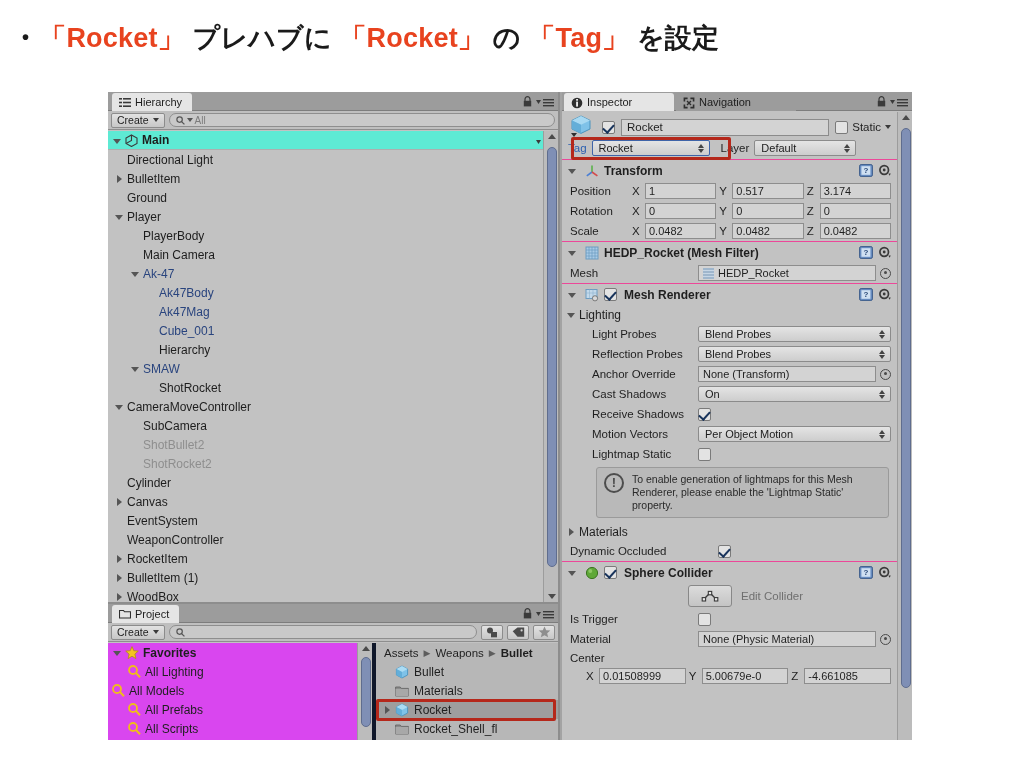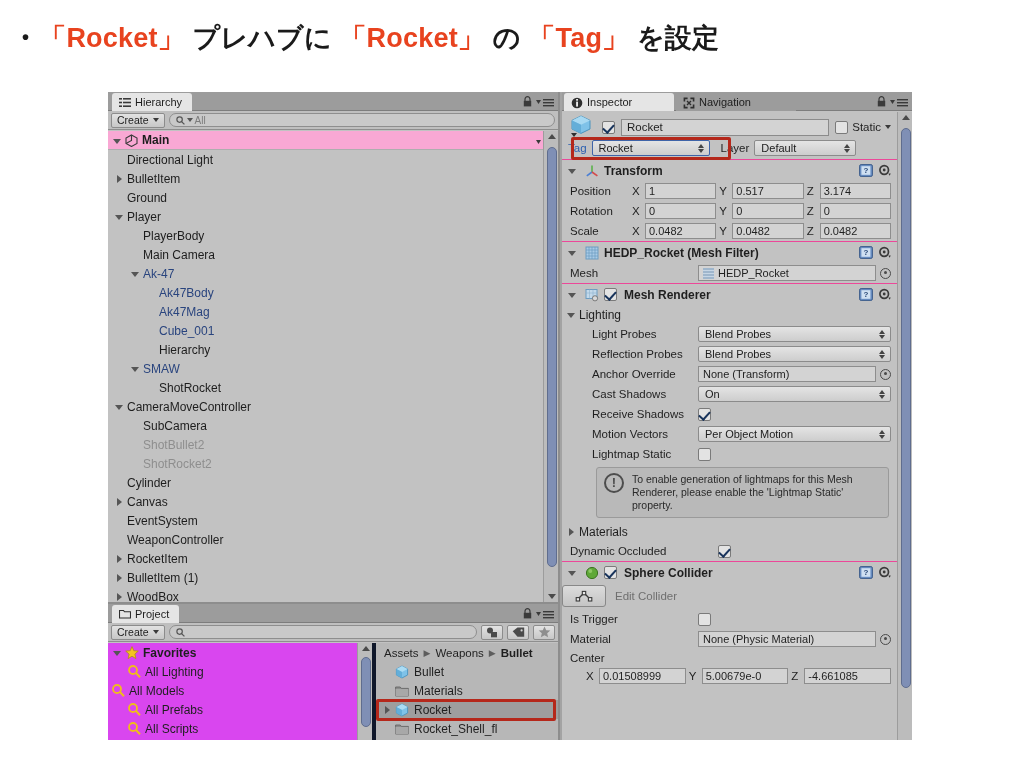--- a/index.html
+++ b/index.html
@@ -55,21 +55,21 @@
                  border-radius:7px; display:flex; align-items:center;
                  padding:0 6px; gap:2px; font-size:10px; color:#7c7c7c; }
 
   
   #hierarchy { position:absolute; left:0; top:0; width:452px; height:510px;
                background:#c2c2c2; border-right:2px solid #8d8d8d; }
   #hierarchy .body { position:absolute; top:39px; left:0; right:0; bottom:0;
                      background:#c2c2c2; overflow:hidden; }
   .hrow { height:19px; display:flex; align-items:center; white-space:nowrap;
           font-size:12px; color:#1d1d1d; padding-right:4px; }
-  .hrow.mainrow { background:#f9a8d4; border-bottom:1px solid #aeaeae; font-weight:700; }
+  .hrow.mainrow { background:#5eead4; border-bottom:1px solid #aeaeae; font-weight:700; }
   .hrow.prefab { color:#29447e; }
   .hrow.inactive { color:#8e8e8e; }
   .tri { width:11px; height:11px; margin-right:2px; flex:0 0 11px; position:relative; }
   .tri.r::after { content:""; position:absolute; left:3px; top:2px;
                   border-left:5px solid #555; border-top:4px solid transparent;
                   border-bottom:4px solid transparent; }
   .tri.d::after { content:""; position:absolute; left:1px; top:4px;
                   border-top:5px solid #555; border-left:4px solid transparent;
                   border-right:4px solid transparent; }
   .unitylogo { width:13px;height:13px;margin-right:4px;flex:0 0 13px; }
@@ -152,21 +152,21 @@
   .foldrow { display:flex; align-items:center; height:19px; padding-left:4px; font-size:12px; }
 
   .infobox { margin:3px 8px 4px 34px; background:#b9b9b9; border:1px solid #9a9a9a;
              border-radius:3px; display:flex; gap:8px; padding:5px 7px; }
   .warnico { width:20px;height:20px;border:2px solid #4d4d4d;border-radius:50%;
              flex:0 0 20px; position:relative; }
   .warnico::after{content:"!";position:absolute;left:0;right:0;top:-1px;text-align:center;
                   font-size:13px;font-weight:700;color:#4d4d4d;line-height:18px;}
   .infotxt { font-size:10.5px; line-height:13px; color:#2a2a2a; }
 
-  .editcol { display:flex; align-items:center; gap:9px; height:26px; }
+  .editcol { display:flex; align-items:center; gap:9px; height:26px; padding-left:126px; }
   .editbtn { width:44px;height:22px;background:linear-gradient(#dcdcdc,#c4c4c4);
              border:1px solid #888; border-radius:3px; display:flex;
              align-items:center; justify-content:center; }
   .editlbl { color:#6f6f6f; font-size:11.5px; }
 
   
   .vscroll { position:absolute; width:15px; background:#bcbcbc; border-left:1px solid #9c9c9c; }
   .vthumb { position:absolute; left:3px; width:10px; border-radius:5px;
             background:#7f8fb5; border:1px solid #5f6d8e; }
   .arrowup { position:absolute; left:4px; top:3px; width:0;height:0;

